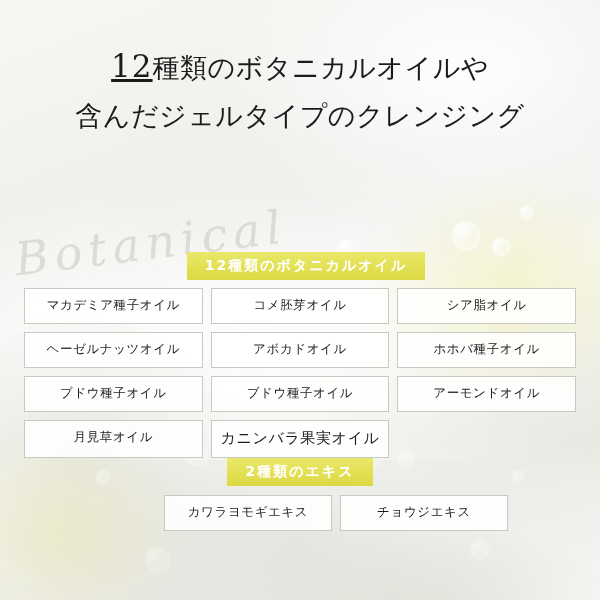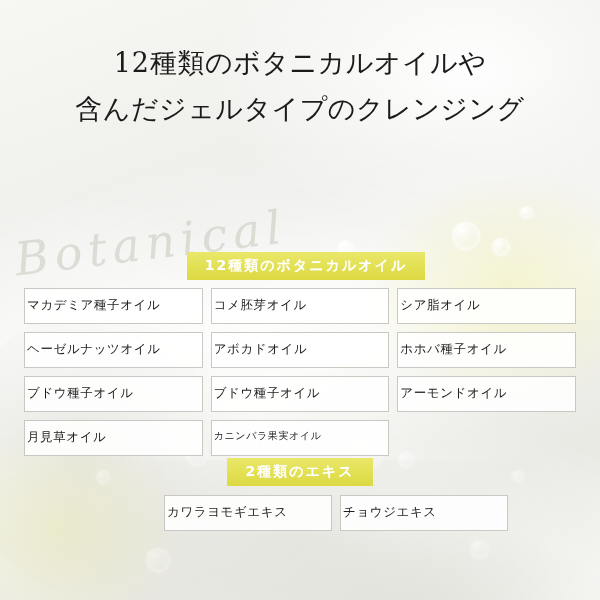--- a/index.html
+++ b/index.html
@@ -113,22 +113,23 @@
     text-align: center;
     color: #1b1b1b;
     font-family: "DejaVu Serif", serif;
     font-size: 27px;
     line-height: 1.72;
     letter-spacing: 0.5px;
     white-space: nowrap;
   }
   .headline .ln { display: block; }
   .headline .num {
-    font-size: 27px;
+    font-size: 31px;
     letter-spacing: 1px;
+    text-decoration: underline;
   }
 
   
   .ribbon-wrap {
     position: absolute;
     left: 0;
     width: 600px;
     text-align: center;
   }
   .ribbon {
@@ -166,25 +167,26 @@
     padding-left: 36px;
   }
 
   .chip {
     background: rgba(255,255,255,0.88);
     border: 1px solid #c9c9c4;
     color: #1d1d1d;
     font-family: "DejaVu Sans", sans-serif;
     font-size: 12.5px;
     letter-spacing: 0.6px;
+    text-align: center;
     padding: 8px 2px 9px 2px;
     white-space: nowrap;
     box-sizing: border-box;
   }
-  .chip.wide { font-size: 10px; }
+  .chip.wide { font-size: 15px; }
 </style>
 </head>
 <body>
 
 <div id="page">
 
   <div class="swirl s1"></div>
   <div class="swirl s2"></div>
   <div class="swirl s3"></div>
   <div class="shade left"></div>

